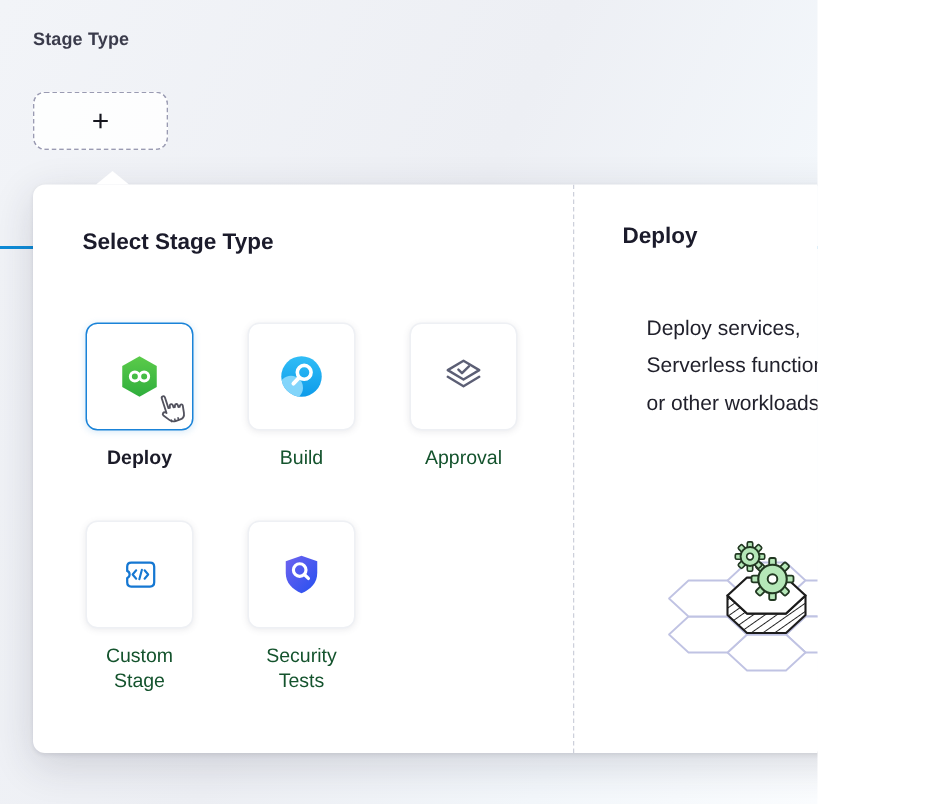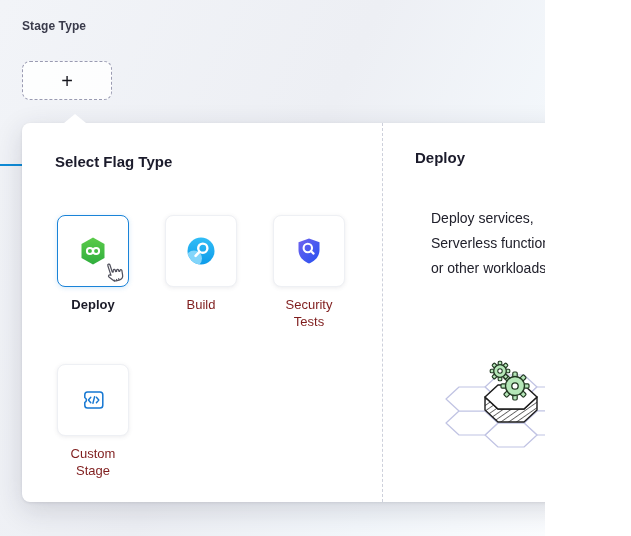--- a/index.html
+++ b/index.html
@@ -29,21 +29,21 @@
     position:absolute;left:35px;top:92px;display:grid;
     grid-template-columns:repeat(3,72px);column-gap:36px;row-gap:34px;
   }
   .stage-cell{display:flex;flex-direction:column;align-items:center;}
   .stage-card{
     position:relative;width:72px;height:72px;box-sizing:border-box;background:#fff;border-radius:8px;
     border:1px solid #eef0f4;box-shadow:0 1px 4px rgba(96,97,117,.12);
     display:flex;align-items:center;justify-content:center;cursor:pointer;
   }
   .stage-card.selected{border:1.5px solid #1a83d8;box-shadow:0 1px 5px rgba(26,131,216,.18);}
-  .stage-label{margin-top:9px;font-size:13px;line-height:17px;color:#7f1d1d;text-align:center;max-width:80px;}
+  .stage-label{margin-top:9px;font-size:13px;line-height:17px;color:#14532d;text-align:center;max-width:80px;}
   .stage-cell.selected .stage-label{color:#1b1b28;font-weight:600;}
   .hand-cursor{position:absolute;left:42px;top:44px;pointer-events:none;}
   .right-pane{
     position:absolute;left:360px;top:0;right:0;bottom:0;border-left:1px dashed #cdd0db;border-radius:0 8px 8px 0;
   }
   .detail-title{position:absolute;left:32px;top:26px;font-size:15px;font-weight:700;color:#1b1b2b;margin:0;}
   .detail-desc{
     position:absolute;left:32px;top:67px;width:180px;margin:16px;
     font-size:14px;line-height:25px;color:#21212c;white-space:pre-line;
   }
@@ -63,21 +63,21 @@
   <div class="field-label">Stage Type</div>
 
   <button class="add-stage">
     <span>+</span>
   </button>
 
   <div class="popover">
     <div class="popover-arrow"></div>
 
     <div class="left-pane">
-      <h3 class="pane-title">Select Flag Type</h3>
+      <h3 class="pane-title">Select Stage Type</h3>
 
       <div class="stage-grid">
 
         <div class="stage-cell selected">
           <div class="stage-card selected">
             <svg width="32" height="32" viewBox="0 0 32 32">
               <defs>
                 <linearGradient id="gGreen" x1="0" y1="0" x2="0" y2="1">
                   <stop offset="0" stop-color="#5bcb4a"></stop>
                     <stop offset="1" stop-color="#2fae3d"></stop>
@@ -111,53 +111,65 @@
               </defs>
               <circle cx="16" cy="16" r="13.5" fill="url(#gBlue)"></circle>
               <circle cx="9" cy="23.5" r="8" fill="#8fdafc" opacity="0.9" clip-path="url(#ciClip)"></circle>
               <circle cx="17.8" cy="13.2" r="4.6" fill="none" stroke="#fff" stroke-width="2.4"></circle>
               <line x1="14.4" y1="16.8" x2="10.6" y2="20.8" stroke="#fff" stroke-width="2.6" stroke-linecap="round"></line>
             </svg>
           </div>
           <div class="stage-label">Build</div>
         </div>
 
-
+        <div class="stage-cell">
+          <div class="stage-card">
+            <svg width="32" height="32" viewBox="0 0 32 32">
+              <g fill="none" stroke="#5c5f75" stroke-width="1.6" stroke-linejoin="round" stroke-linecap="round">
+                <path d="M16 5.5 L26.5 11.75 L16 18 L5.5 11.75 Z"></path>
+                <path d="M12.6 11.4 l2.4 2.4 l4.6 -4.6"></path>
+                <path d="M5.5 16.2 L16 22.5 L26.5 16.2"></path>
+              </g>
+            </svg>
+          </div>
+          <div class="stage-label">Approval</div>
+        </div>
+
+
+        <div class="stage-cell">
+          <div class="stage-card">
+            <svg width="32" height="32" viewBox="0 0 32 32">
+              <g fill="none" stroke="#1577d2" stroke-linecap="round" stroke-linejoin="round">
+                <path stroke-width="1.5" d="M10.5 8 H23 Q25.8 8 25.8 10.8 V21.2 Q25.8 24 23 24 H10.5 Q7.8 24 7.8 21.2 V18.4 A2.6 2.6 0 0 0 7.8 13.6 V10.8 Q7.8 8 10.5 8 Z"></path>
+                <path stroke-width="1.4" d="M13.8 13.2 L11.4 16 L13.8 18.8"></path>
+                <path stroke-width="1.4" d="M17.6 12.8 L15.9 19.2"></path>
+                <path stroke-width="1.4" d="M19.4 13.2 L21.8 16 L19.4 18.8"></path>
+              </g>
+            </svg>
+          </div>
+          <div class="stage-label">Custom Stage</div>
+        </div>
 
         <div class="stage-cell">
           <div class="stage-card">
             <svg width="32" height="32" viewBox="0 0 32 32">
               <defs>
                 <linearGradient id="gInd" x1="0" y1="0" x2="1" y2="1">
                   <stop offset="0" stop-color="#6f63ef"></stop>
                     <stop offset="1" stop-color="#2550f0"></stop>
                 </linearGradient>
               </defs>
               <path d="M16 3.5 L26.5 7.2 V14.8 C26.5 21.6 22.2 25.8 16 28.5 C9.8 25.8 5.5 21.6 5.5 14.8 V7.2 Z" fill="url(#gInd)"></path>
               <circle cx="14.8" cy="13" r="4.2" fill="none" stroke="#fff" stroke-width="2.1"></circle>
               <line x1="17.9" y1="16" x2="20.6" y2="18.6" stroke="#fff" stroke-width="2.2" stroke-linecap="round"></line>
             </svg>
           </div>
           <div class="stage-label">Security Tests</div>
         </div>
 
-        <div class="stage-cell">
-          <div class="stage-card">
-            <svg width="32" height="32" viewBox="0 0 32 32">
-              <g fill="none" stroke="#1577d2" stroke-linecap="round" stroke-linejoin="round">
-                <path stroke-width="1.5" d="M10.5 8 H23 Q25.8 8 25.8 10.8 V21.2 Q25.8 24 23 24 H10.5 Q7.8 24 7.8 21.2 V18.4 A2.6 2.6 0 0 0 7.8 13.6 V10.8 Q7.8 8 10.5 8 Z"></path>
-                <path stroke-width="1.4" d="M13.8 13.2 L11.4 16 L13.8 18.8"></path>
-                <path stroke-width="1.4" d="M17.6 12.8 L15.9 19.2"></path>
-                <path stroke-width="1.4" d="M19.4 13.2 L21.8 16 L19.4 18.8"></path>
-              </g>
-            </svg>
-          </div>
-          <div class="stage-label">Custom Stage</div>
-        </div>
-
       </div>
     </div>
 
     <div class="right-pane">
       <h3 class="detail-title">Deploy</h3>
       <p class="detail-desc">Deploy services,
 Serverless functions,
 or other workloads.</p>
 
       <svg class="illustration" width="160" height="100" viewBox="0 0 160 100">

